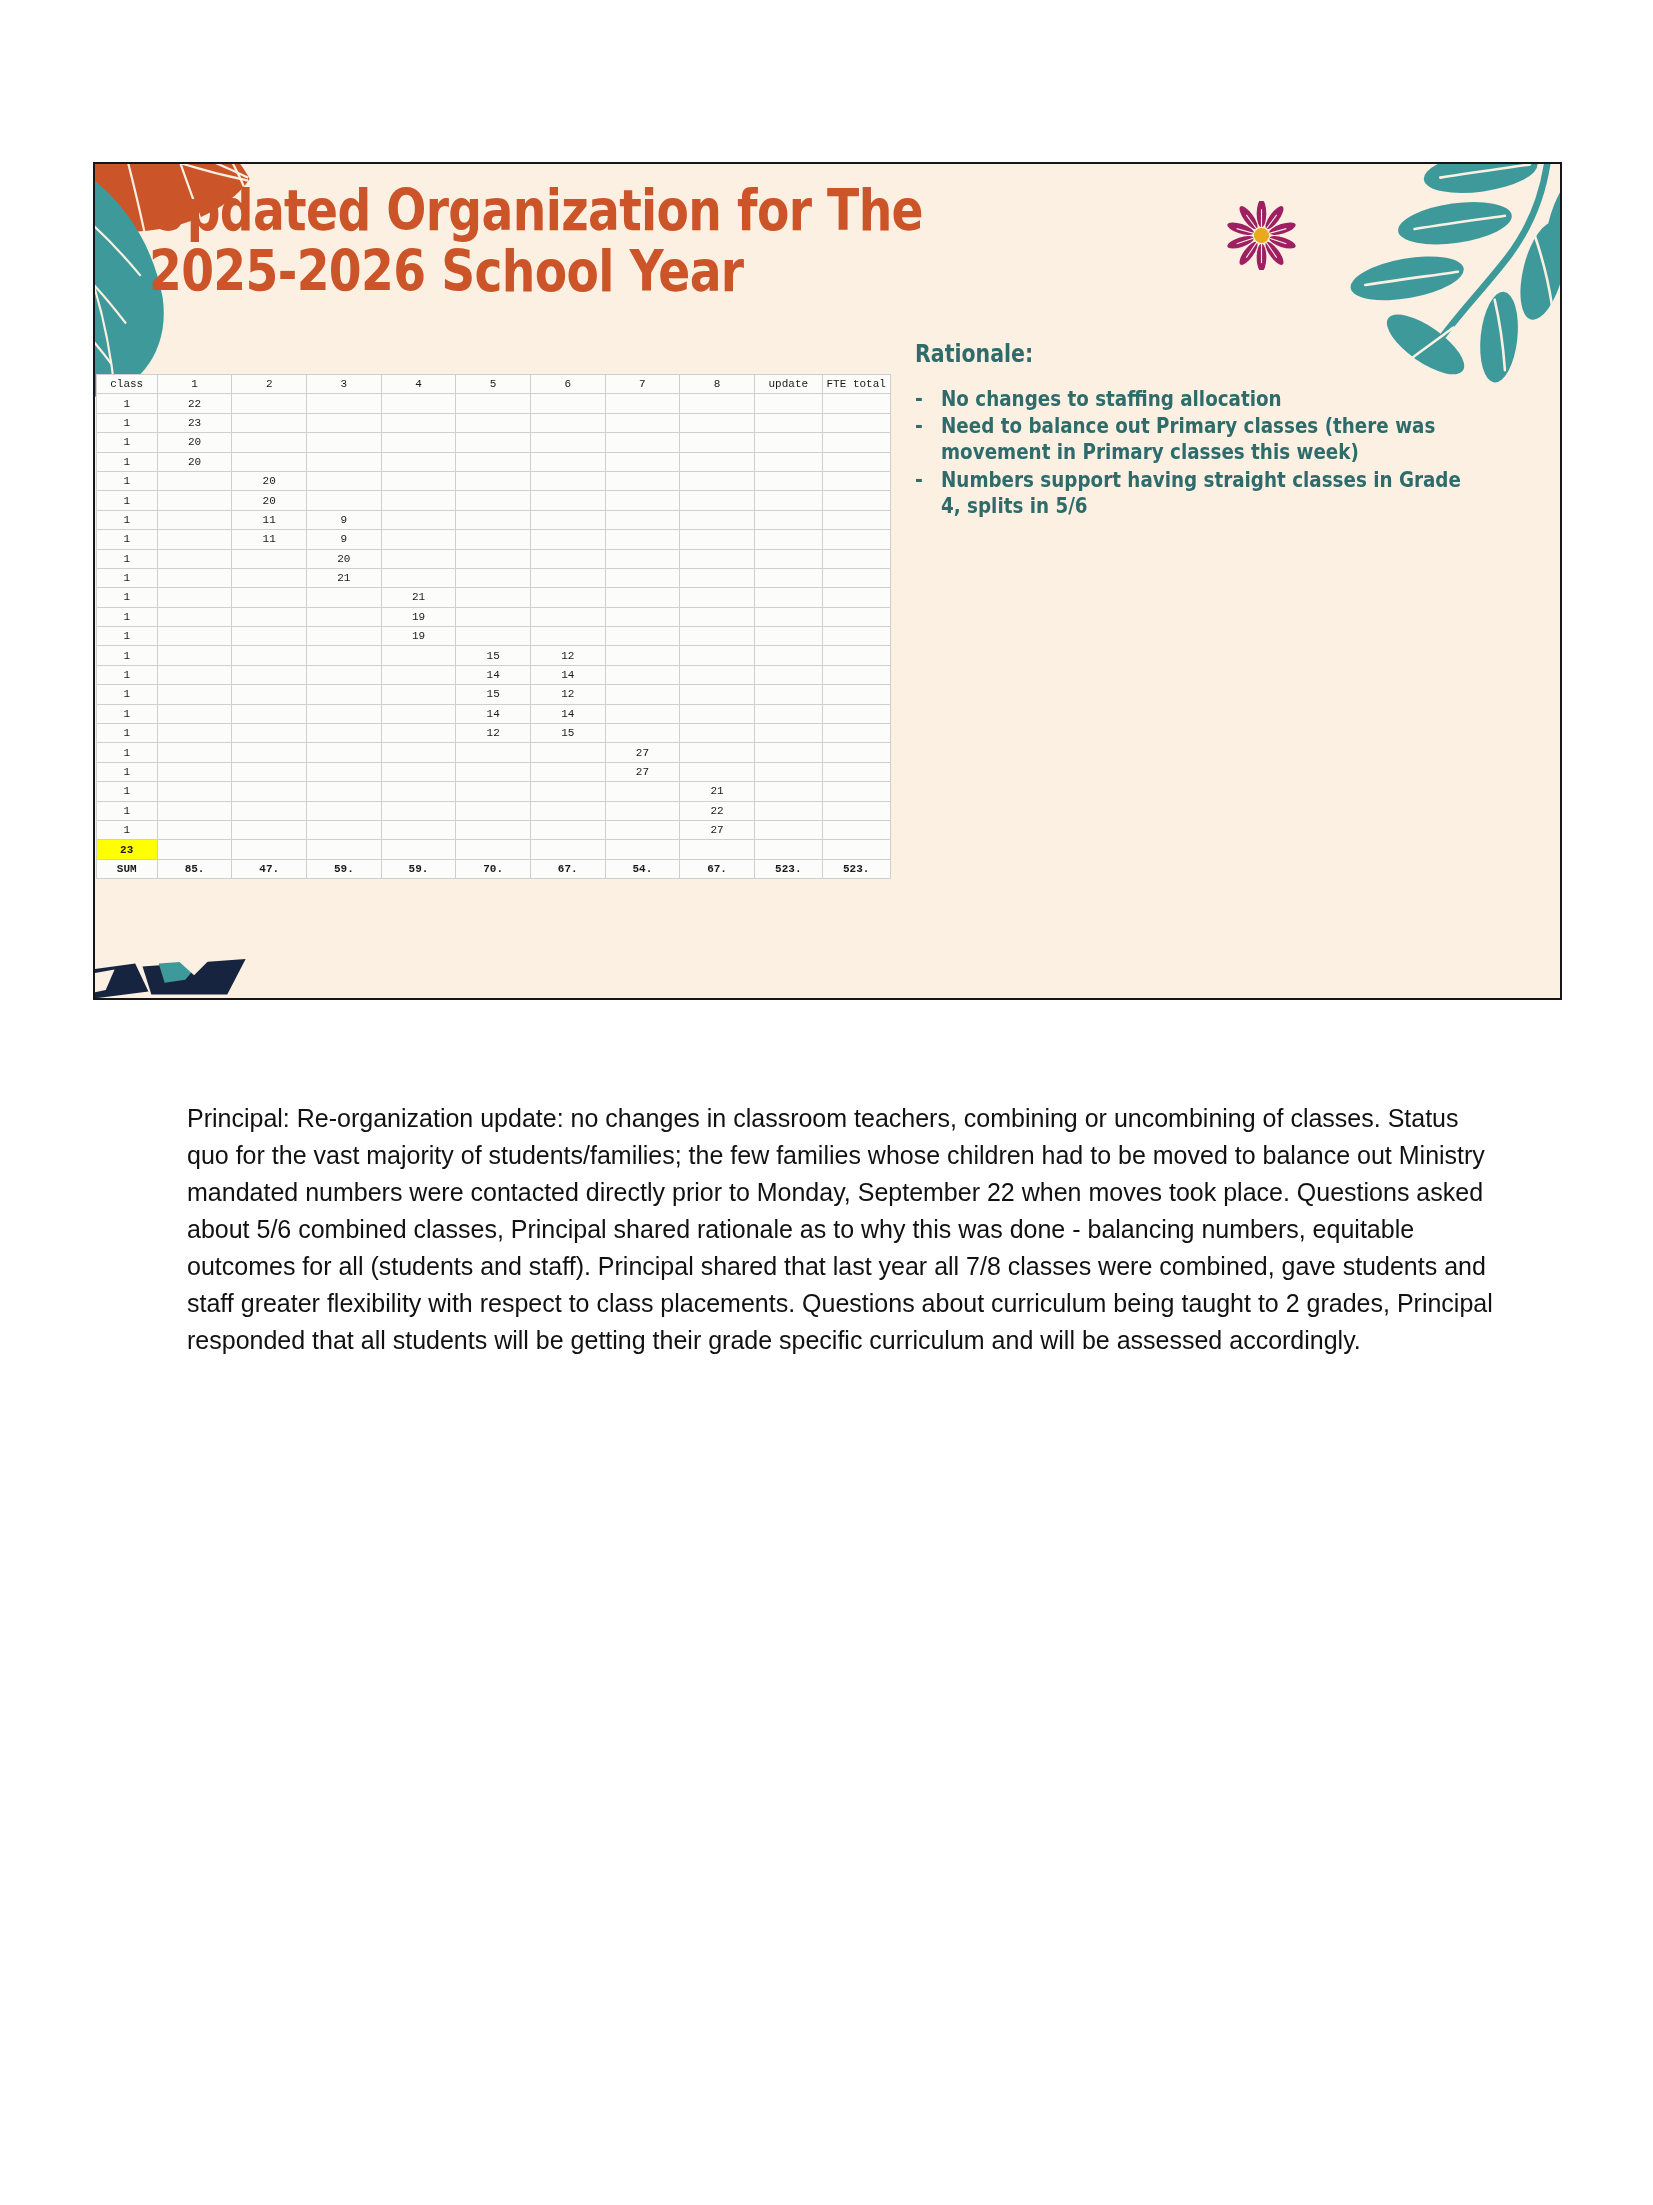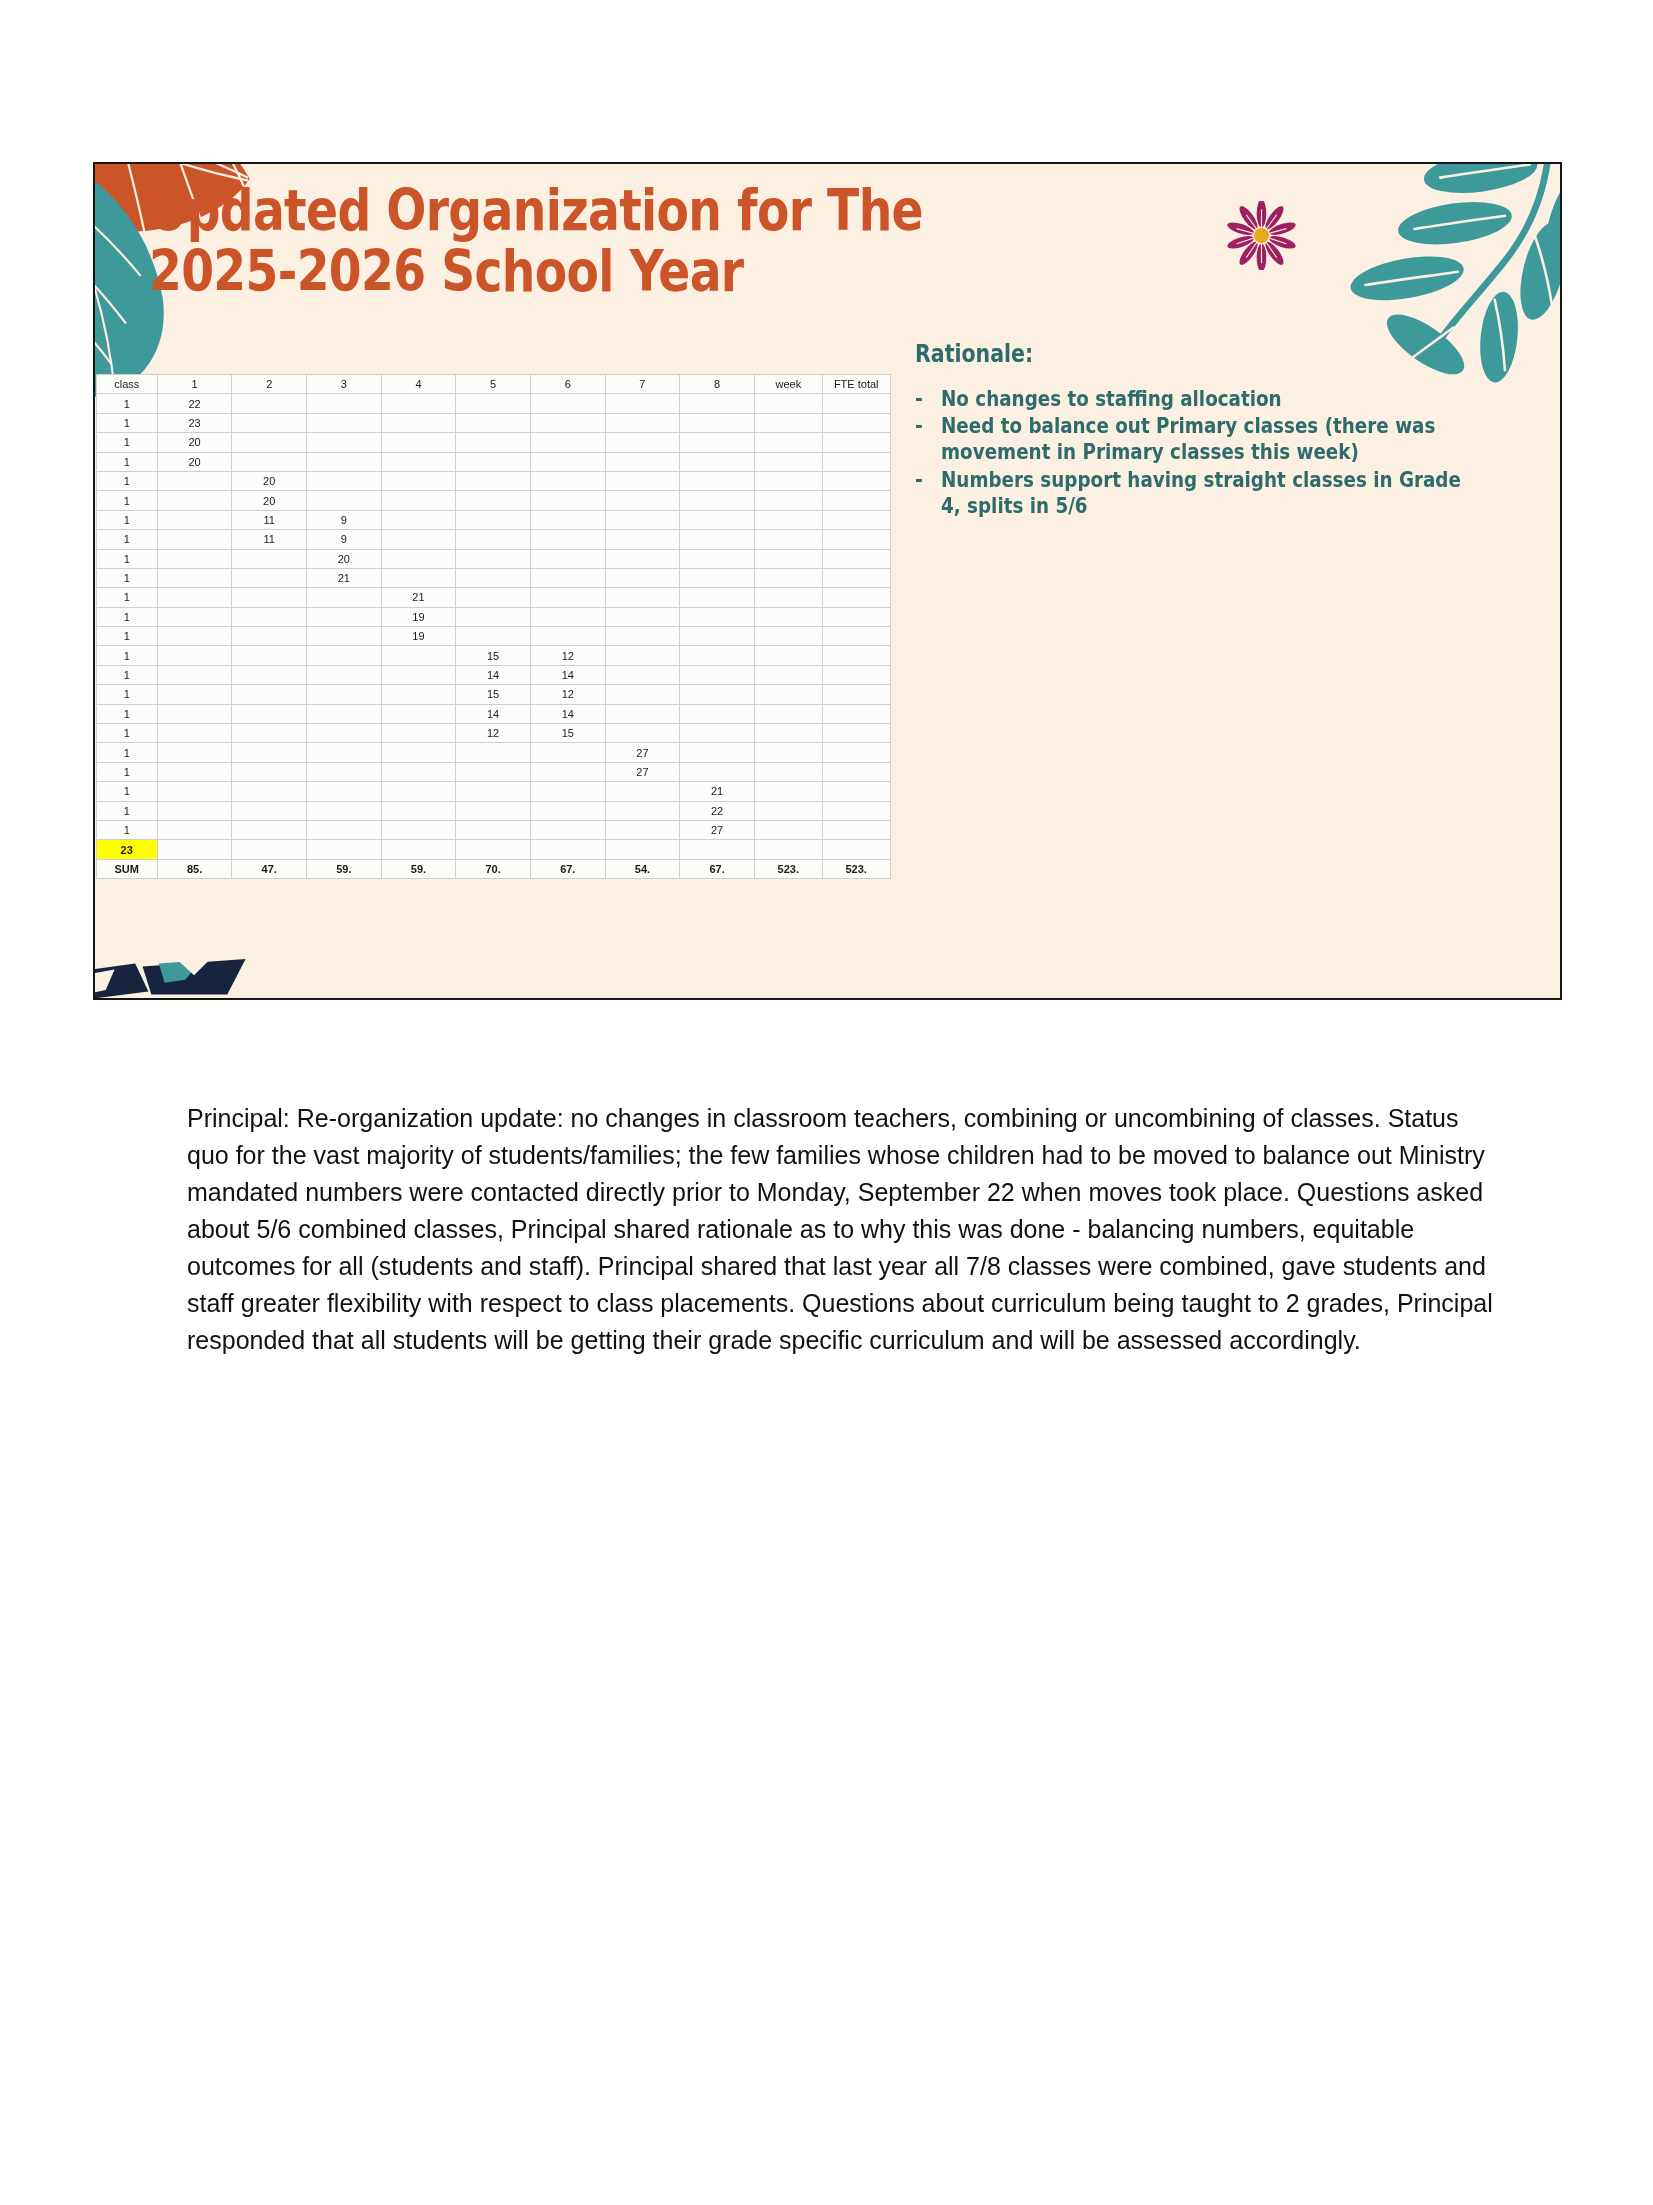--- a/index.html
+++ b/index.html
@@ -50,21 +50,21 @@
     font-family:"DejaVu Sans Condensed","Liberation Sans Narrow","Liberation Sans",sans-serif;
   }
   #rationale-list .bullet{flex:0 0 auto;width:10.3px;}
   #rationale-list .txt{flex:1 1 auto;transform:scaleX(0.97);transform-origin:left top;}
 
   
   #sheet{
     position:absolute;left:0.7px;top:210px;width:795px;
     z-index:8;
     background:#404040;
-    font-family:Liberation Sans, sans-serif;
+    font-family:Liberation Mono, monospace;
   }
   #sheet table{border-collapse:collapse;width:100%;table-layout:fixed;}
   #sheet td,#sheet th{
     border:0.7px solid #cfcfcf;
     height:18.4px;
     font-size:11px;
     text-align:center;
     color:#1a1a1a;
     padding:0;
     background:#FCFCFA;
@@ -213,21 +213,21 @@
         <tr>
             <th>class</th>
             <th>1</th>
             <th>2</th>
             <th>3</th>
             <th>4</th>
             <th>5</th>
             <th>6</th>
             <th>7</th>
             <th>8</th>
-            <th>week</th>
+            <th>update</th>
             <th>FTE total</th>
           </tr>
       </thead>
       <tbody>
           <tr>
             <td>1</td>
             <td>22</td>
             <td></td>
             <td></td>
             <td></td>

